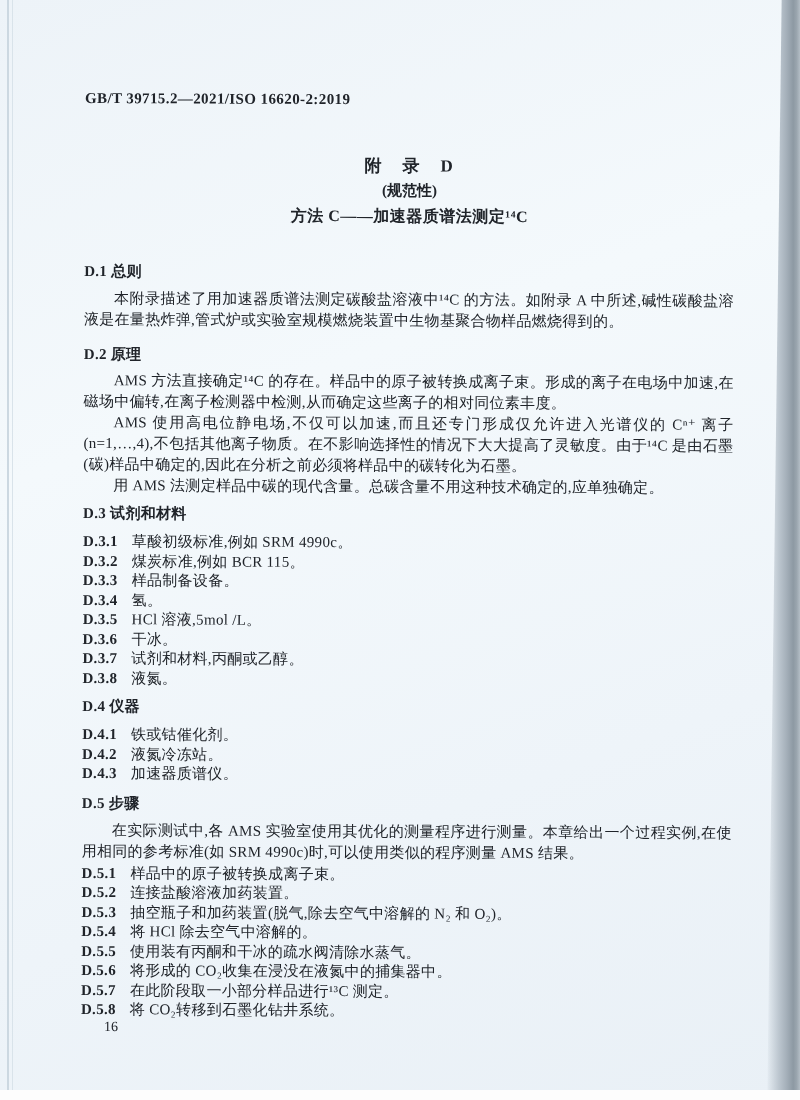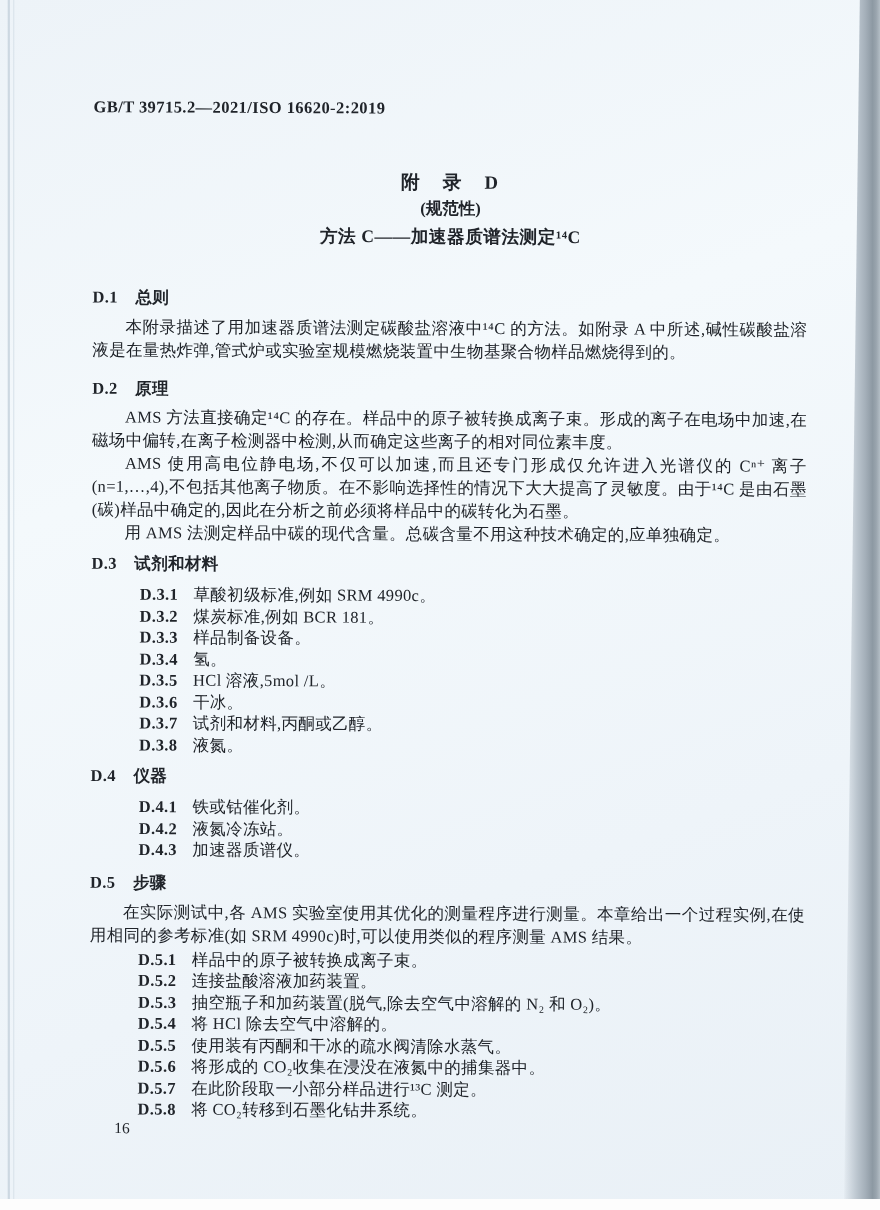--- a/index.html
+++ b/index.html
@@ -45,33 +45,33 @@
     letter-spacing: 0.4px;
   }
   .doc-title { margin-top: 44px; text-align: center; font-weight: bold; }
   .doc-title .t1 { font-size: 17px; line-height: 25px; letter-spacing: 2px; }
   .doc-title .t2 { font-size: 15px; line-height: 25px; }
   .doc-title .t3 { font-size: 16px; line-height: 25px; letter-spacing: 0.5px; }
   .sec-heading {
     font-size: 15px; font-weight: bold; line-height: 20px;
     letter-spacing: 0.3px;
   }
-  .sec-id { margin-right: 16px; }
+  .sec-id { margin-right: 4px; }
   .para {
     font-size: 15px; line-height: 21px;
     text-indent: 2em; text-align: justify;
     letter-spacing: 0.3px;
     margin: 0;
   }
   .item {
     font-size: 15px; line-height: 19.5px;
     letter-spacing: 0.3px;
     white-space: nowrap;
   }
-  .item .num { font-weight: bold; margin-right: 14px; margin-left: 44px; }
+  .item .num { font-weight: bold; margin-right: 14px; }
   .page-number {
     font-size: 14px; line-height: 20px;
     padding-left: 23px;
   }
 </style>
 </head>
 <body>
 
 <div class="scan-page">
 
@@ -98,21 +98,21 @@
     </div>
     <p class="para" style="margin-top:6px">AMS 方法直接确定¹⁴C 的存在。样品中的原子被转换成离子束。形成的离子在电场中加速,在磁场中偏转,在离子检测器中检测,从而确定这些离子的相对同位素丰度。</p>
     <p class="para">AMS 使用高电位静电场,不仅可以加速,而且还专门形成仅允许进入光谱仪的 Cⁿ⁺ 离子(n=1,…,4),不包括其他离子物质。在不影响选择性的情况下大大提高了灵敏度。由于¹⁴C 是由石墨(碳)样品中确定的,因此在分析之前必须将样品中的碳转化为石墨。</p>
     <p class="para">用 AMS 法测定样品中碳的现代含量。总碳含量不用这种技术确定的,应单独确定。</p>
 
     <div class="sec-heading" style="margin-top:7px">
       <span class="sec-id">D.3</span><span class="sec-title">试剂和材料</span>
     </div>
     <div style="margin-top:9px">
       <div class="item"><span class="num">D.3.1</span><span>草酸初级标准,例如 SRM 4990c。</span></div>
-      <div class="item"><span class="num">D.3.2</span><span>煤炭标准,例如 BCR 181。</span></div>
+      <div class="item"><span class="num">D.3.2</span><span>煤炭标准,例如 BCR 115。</span></div>
       <div class="item"><span class="num">D.3.3</span><span>样品制备设备。</span></div>
       <div class="item"><span class="num">D.3.4</span><span>氢。</span></div>
       <div class="item"><span class="num">D.3.5</span><span>HCl 溶液,5mol /L。</span></div>
       <div class="item"><span class="num">D.3.6</span><span>干冰。</span></div>
       <div class="item"><span class="num">D.3.7</span><span>试剂和材料,丙酮或乙醇。</span></div>
       <div class="item"><span class="num">D.3.8</span><span>液氮。</span></div>
     </div>
 
     <div class="sec-heading" style="margin-top:8px">
       <span class="sec-id">D.4</span><span class="sec-title">仪器</span>

